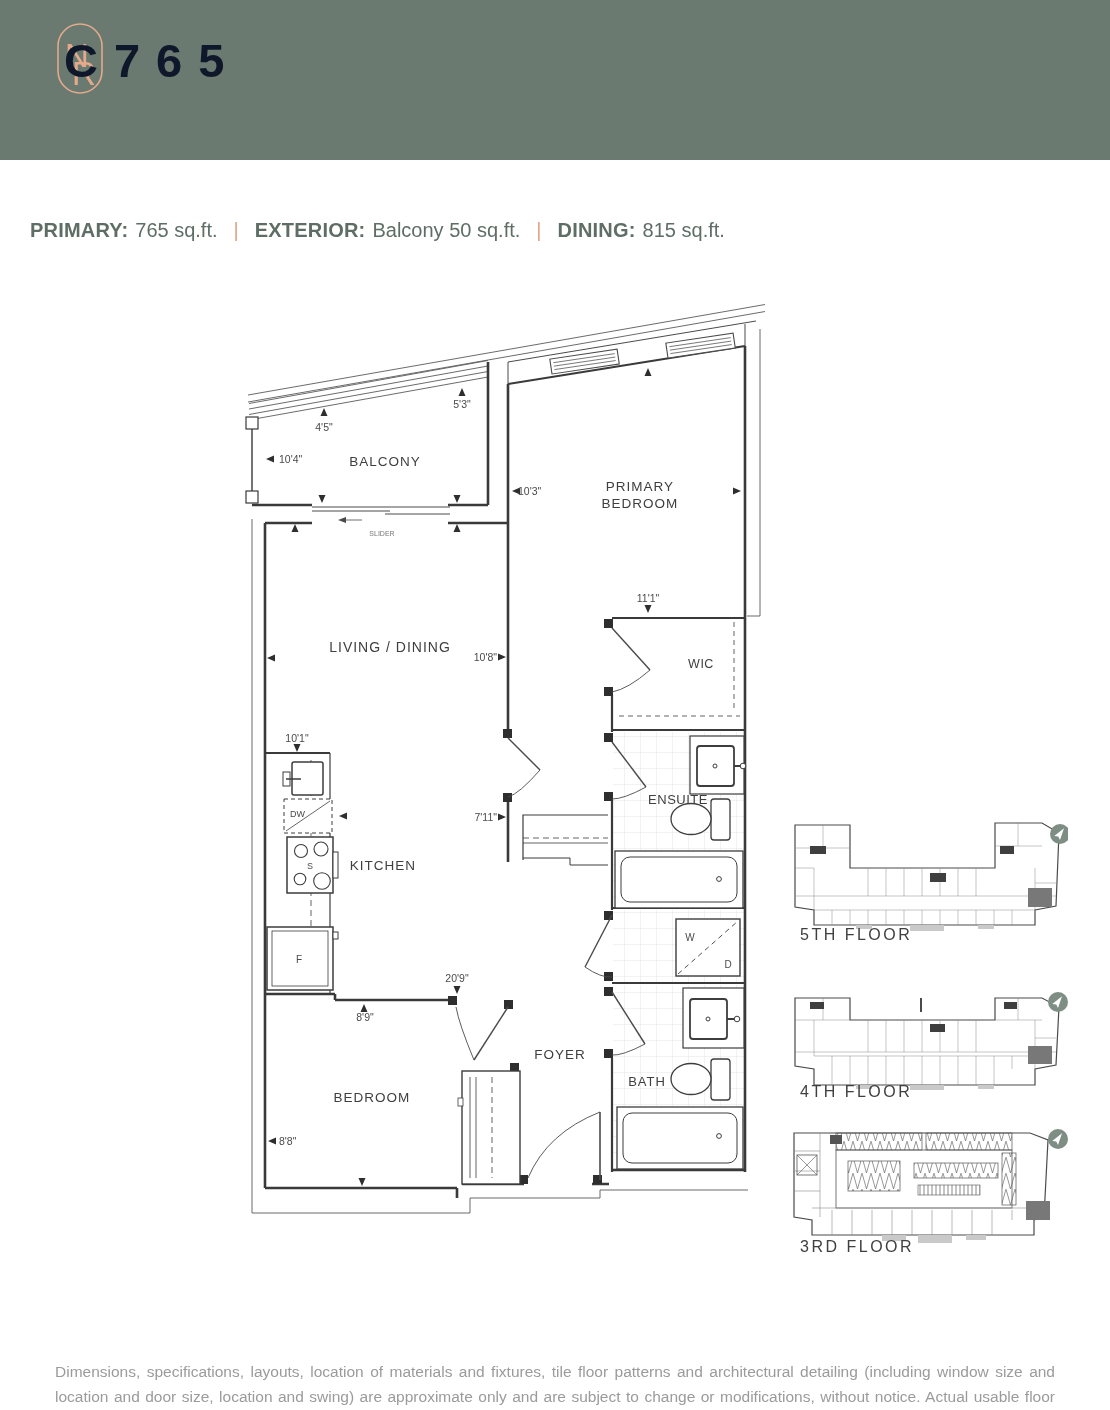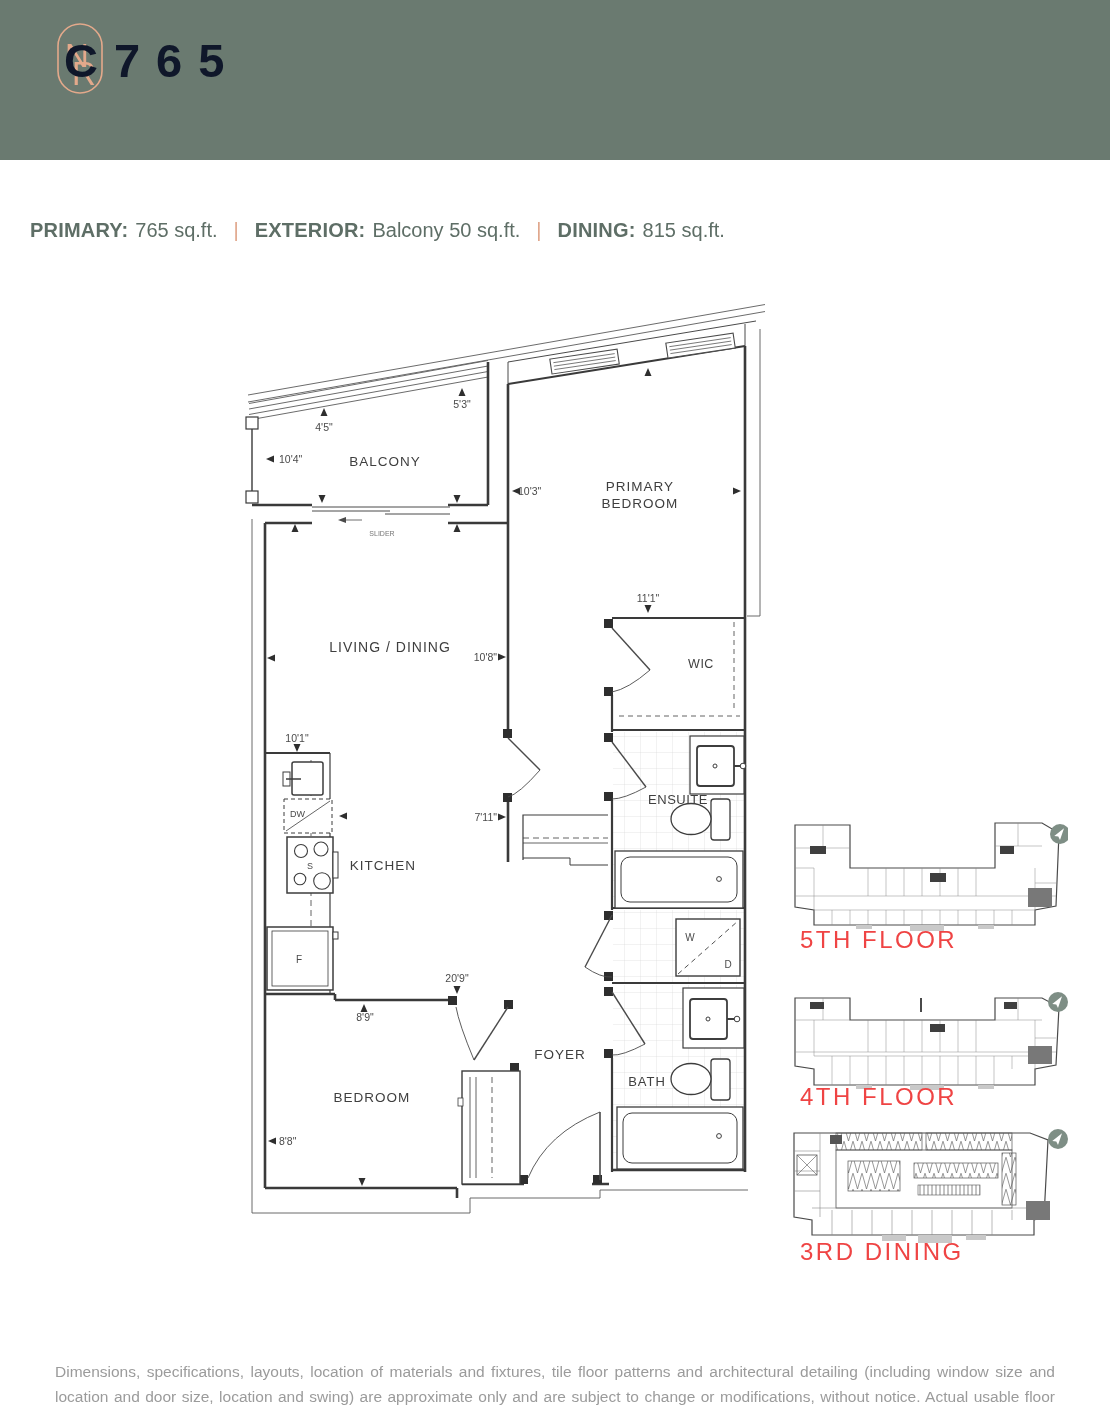--- a/index.html
+++ b/index.html
@@ -15,21 +15,21 @@
   
   .stats{position:absolute;left:30px;top:219px;display:flex;align-items:baseline;
          font-size:20px;color:#5E6E66;white-space:nowrap;}
   .stats .lbl{font-weight:700;margin-right:7px;letter-spacing:0.2px;}
   .stats .val{margin-right:16px;text-align:center;}
   .stats .sep{color:#E0A58A;margin-right:16px;font-weight:400;}
   
   .plan-svg{position:absolute;left:245px;top:295px;}
   
   .keyplan{position:absolute;}
-  .kp-label{position:absolute;color:#ef4444;font-size:24px;font-weight:500;letter-spacing:2.5px;}
+  .kp-label{position:absolute;color:#404040;font-size:16px;font-weight:500;letter-spacing:2.5px;}
   
   .disclaimer{position:absolute;left:55px;top:1360px;width:1000px;font-size:15.5px;
               line-height:1.6;text-align:justify;color:#9B9B9B;}
   text{font-family:"Liberation Sans",sans-serif;}
 </style>
 </head>
 <body>
 
 <div id="page">
 
@@ -365,17 +365,17 @@
       <rect x="92" y="110" width="24" height="6"></rect>
         <rect x="128" y="110" width="34" height="8"></rect>
         <rect x="176" y="110" width="20" height="5"></rect>
     </g>
     <rect x="236" y="76" width="24" height="19" fill="#787878"></rect>
     <g>
       <circle cx="268" cy="14" r="10" fill="#7E8E85"></circle>
       <polygon points="268,7 271.5,19 268,17 264.5,19" fill="#fff" transform="rotate(35 268 14)"></polygon>
     </g>
   </svg>
-  <div class="kp-label" style="left:800px;top:1238px;">3RD DINING</div>
+  <div class="kp-label" style="left:800px;top:1238px;">3RD FLOOR</div>
 
   <div class="disclaimer">Dimensions, specifications, layouts, location of materials and fixtures, tile floor patterns and architectural detailing (including window size and location and door size, location and swing) are approximate only and are subject to change or modifications, without notice. Actual usable floor space varies from stated floor area. Orientation of suite may be reverse and Purchaser agrees to accept same. Balconies, terraces and patios are exclusive use common elements shown for display purposes only and location and size are subject to change without notice. All illustrations are artist concept only. The provisions of Schedule "X" of this Agreement, including Section 6 and 38 apply to this Schedule. E. &amp; O.E. Oct. 2024</div>
 
 </div>
 
 </body></html>

